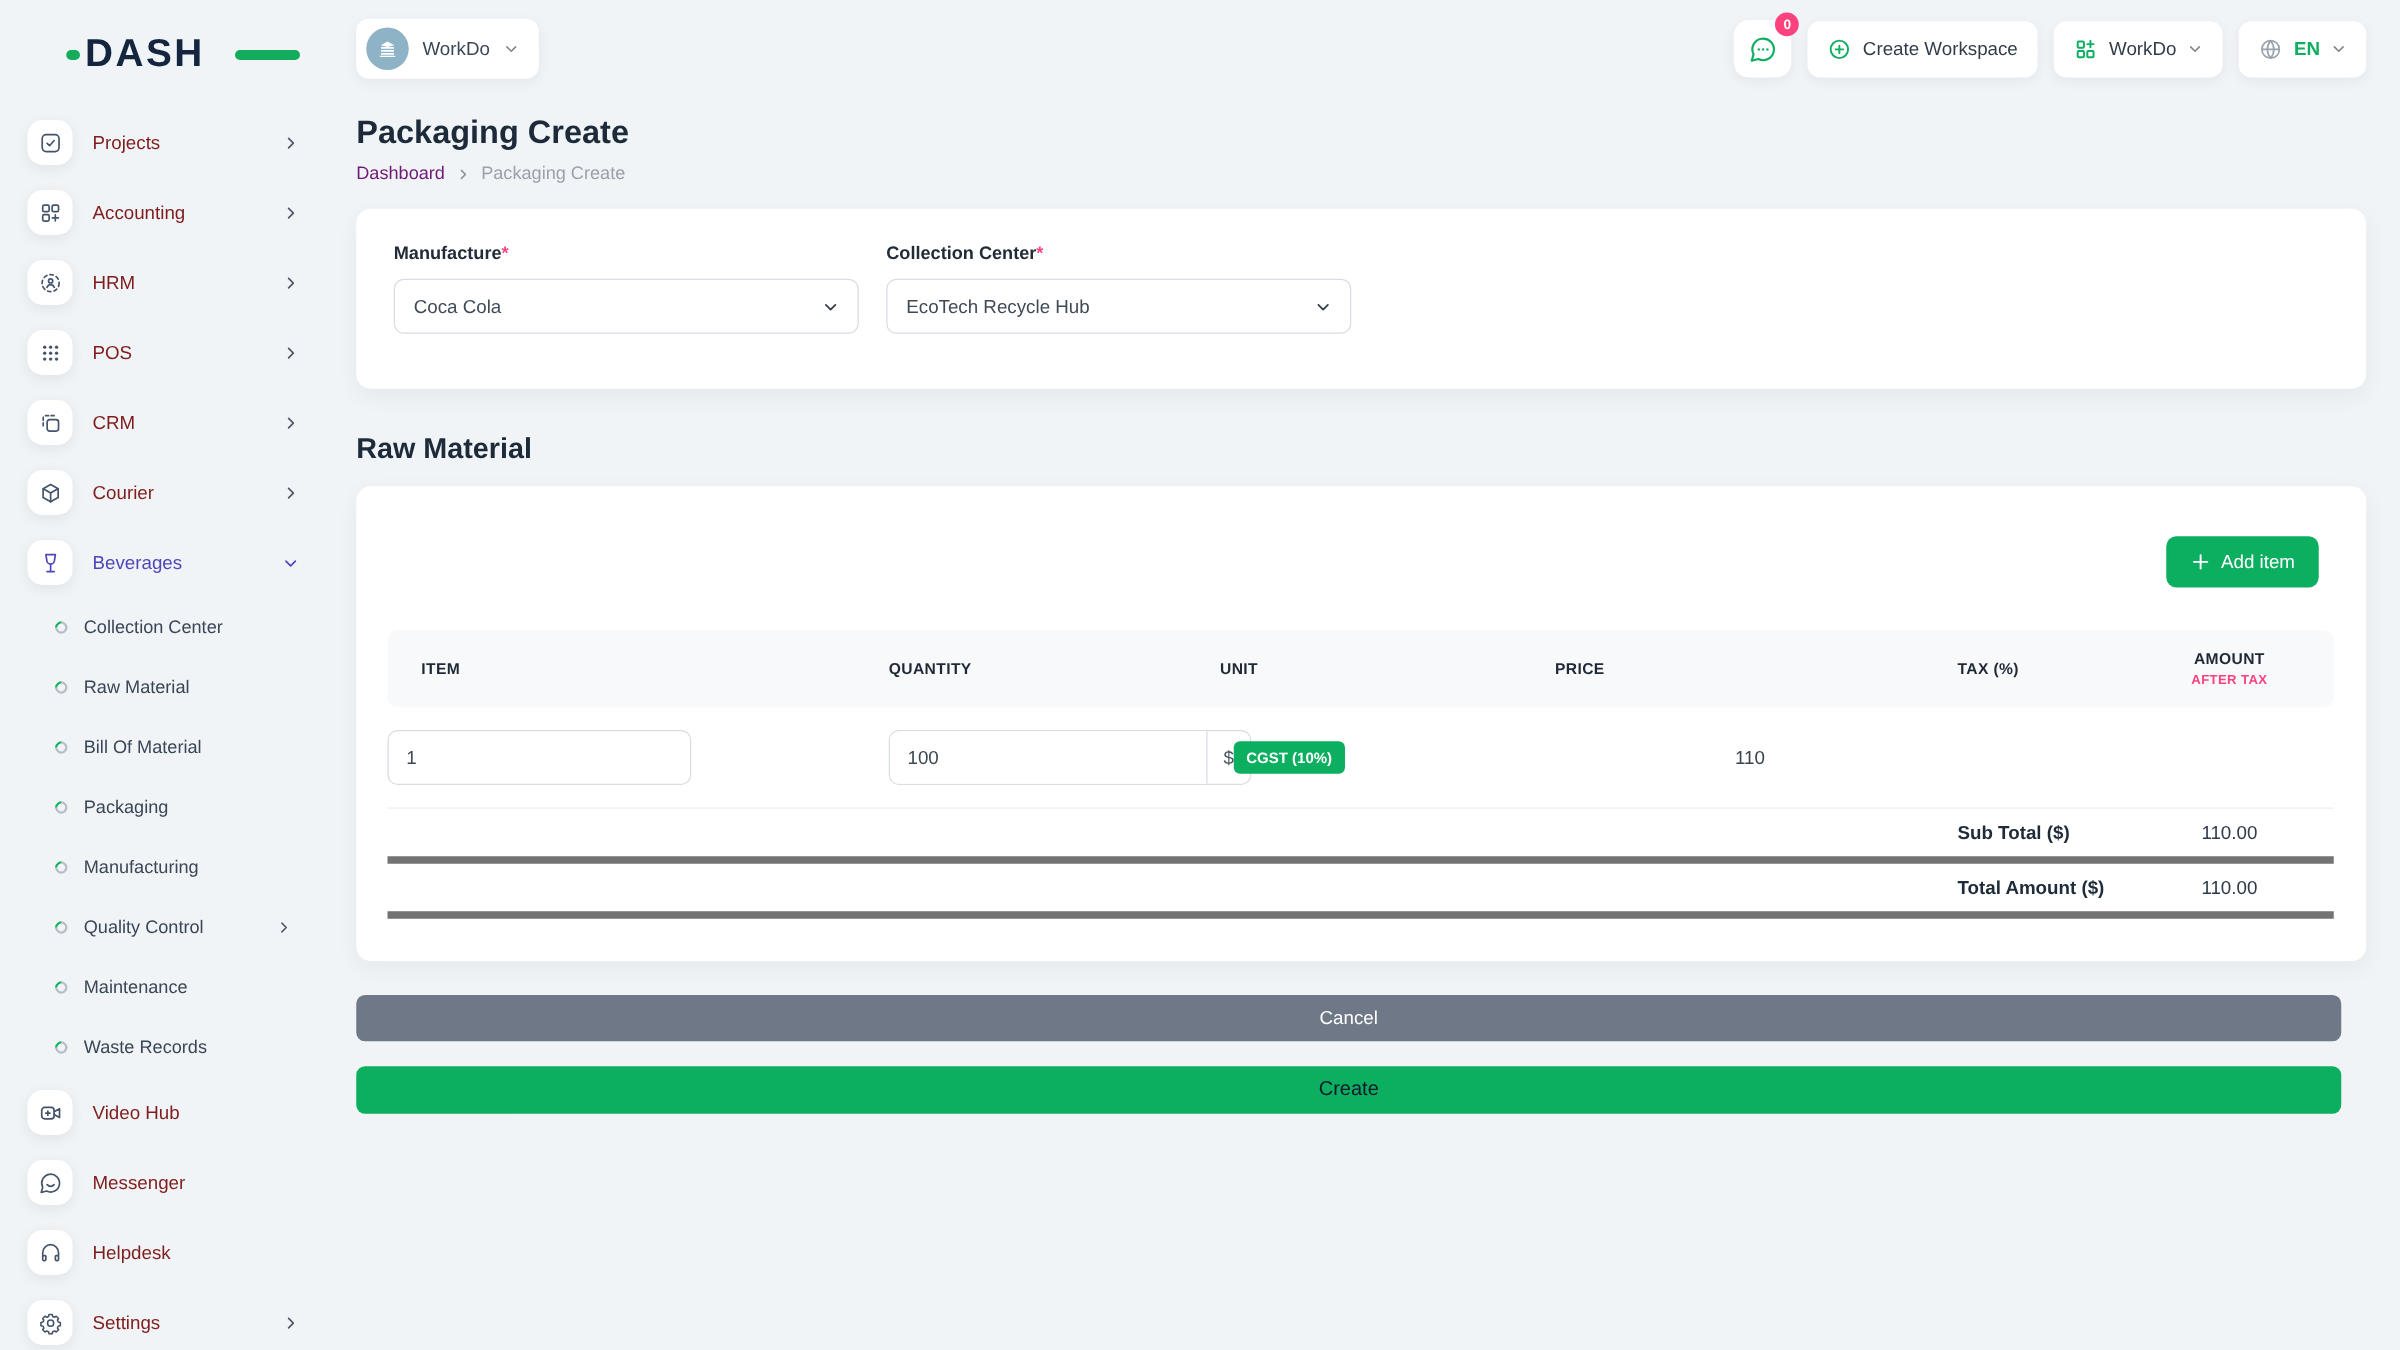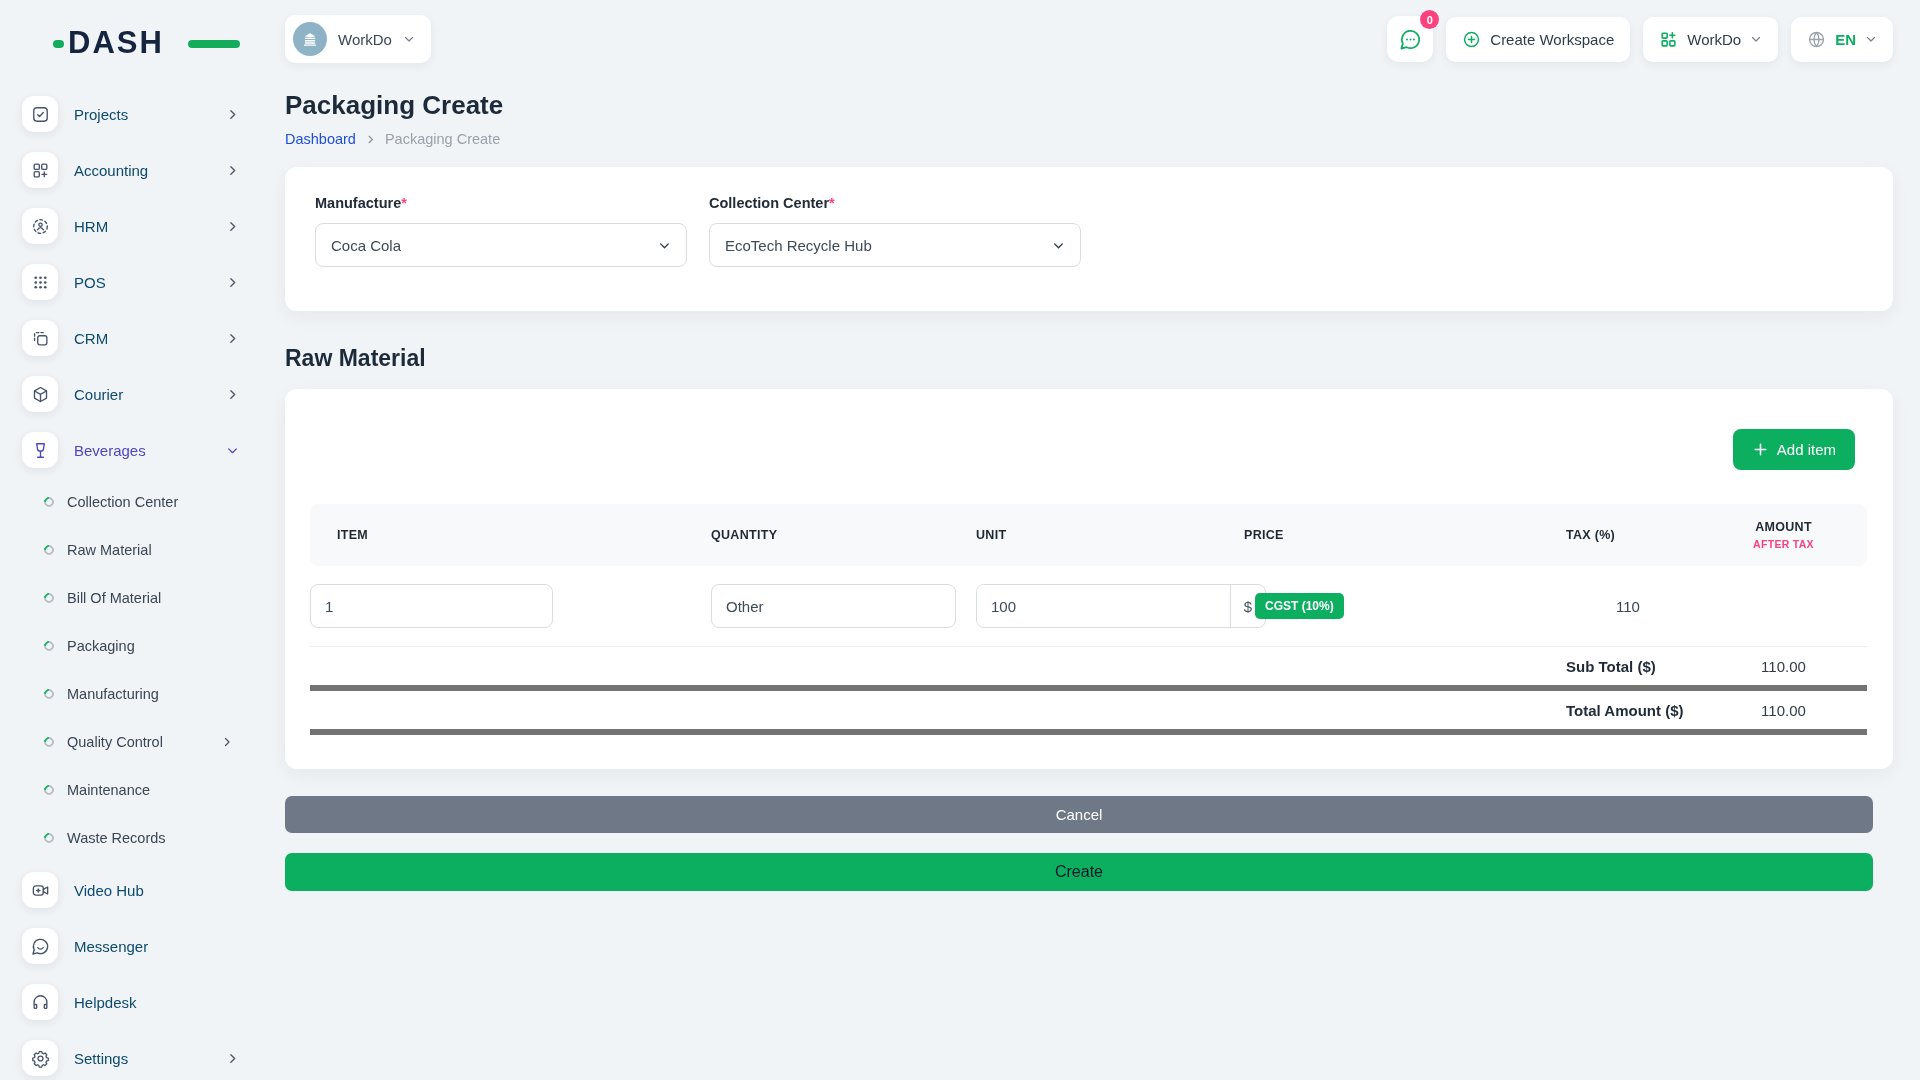--- a/index.html
+++ b/index.html
@@ -12,21 +12,21 @@
   .sidebar { width:265px; flex:0 0 265px; padding:22px 0 0 22px; position:relative; }
   .logo { position:relative; margin:4px 0 26px 46px; width:150px; height:34px; }
   .logo-text { font-size:31px; font-weight:800; letter-spacing:2px; color:#15253f; line-height:34px; }
   .logo-dot { position:absolute; left:-15px; top:14px; width:11px; height:8px; border-radius:4px; background:#13ab5c; }
   .logo-bar { position:absolute; right:-22px; top:14px; width:52px; height:8px; border-radius:4px; background:#13ab5c; }
 
   .nav-item { display:flex; align-items:center; height:56px; padding-right:26px; cursor:pointer; }
   .nav-ico { width:36px; height:36px; border-radius:12px; background:#fff; box-shadow:0 3px 10px rgba(30,41,59,.08);
              display:flex; align-items:center; justify-content:center; color:#45546b; flex:0 0 36px; }
   .nav-ico svg { width:19px; height:19px; }
-  .nav-label { margin-left:16px; font-size:15px; font-weight:500; color:#0c4a6e; flex:1; }
+  .nav-label { margin-left:16px; font-size:15px; font-weight:500; color:#7f1d1d; flex:1; }
   .nav-chev { color:#4b5563; display:flex; }
   .nav-chev svg { width:13px; height:13px; }
   .nav-item.active .nav-ico, .nav-item.active .nav-label { color:#4f46ba; }
   .nav-item.active .nav-chev { color:#4f46ba; }
 
   .sub-item { display:flex; align-items:center; height:48px; padding-left:22px; padding-right:32px; cursor:pointer; }
   .bullet { width:10px; height:10px; border-radius:50%; border:2px solid #b7bfc8; border-left-color:#19b563; transform:rotate(45deg); flex:0 0 10px; }
   .sub-label { margin-left:13px; font-size:14.5px; color:#3a4656; flex:1; }
   .sub-chev { color:#4b5563; display:flex; }
   .sub-chev svg { width:12px; height:12px; }
@@ -49,21 +49,21 @@
              color:#fff; font-size:11px; font-weight:700; display:flex; align-items:center; justify-content:center; padding:0 5px; }
   .pill-btn { display:flex; align-items:center; gap:9px; background:#fff; border:none; border-radius:10px; padding:13px 16px;
               font-size:15px; font-weight:500; color:#303c49; cursor:pointer; box-shadow:0 3px 10px rgba(30,41,59,.06);
               font-family:"Liberation Sans", sans-serif; }
   .pill-btn svg.green { width:19px; height:19px; color:#0caf60; }
   .pill-btn svg.gray { width:19px; height:19px; color:#9aa3ad; }
   .lang-label { color:#0caf60; font-weight:600; }
 
   .page-title { font-size:26px; font-weight:700; color:#1c2a3a; margin-top:24px; }
   .breadcrumb { display:flex; align-items:center; gap:9px; margin-top:10px; font-size:14.5px; }
-  .bc-home { color:#1d4ed8; cursor:pointer; }
+  .bc-home { color:#701a75; cursor:pointer; }
   .bc-sep { color:#8b939d; display:flex; } .bc-sep svg { width:11px; height:11px; }
   .bc-current { color:#9aa1ab; }
 
   .card { background:#fff; border-radius:12px; box-shadow:0 6px 18px rgba(25,39,60,.05); }
   .card-form { margin-top:20px; padding:28px 30px 44px; display:flex; gap:22px; }
   .field { width:372px; }
   .field-label { font-size:14.5px; font-weight:700; color:#222c38; }
   .req { color:#f9427e; }
   .select { margin-top:12px; height:44px; border:1px solid #d8dde2; border-radius:8px; display:flex; align-items:center;
             justify-content:space-between; padding:0 15px; font-size:15px; color:#3f4a57; cursor:pointer; background:#fff; }
@@ -464,23 +464,20 @@
             <span>AMOUNT</span>
             <span class="after-tax">AFTER TAX</span>
           </div>
         </div>
 
         <div class="t-row t-data">
           <div>
             <input class="txt-input" type="text" value="1" style="">
           </div>
           <div>
-            <input class="txt-input unit-input" type="text" value="Other" style="">
-          </div>
-          <div>
             <div class="price-group">
               <input type="text" value="100" style="">
               <span class="price-addon">$</span>
             </div>
           </div>
           <div class="tax-cell">
             <span class="tax-badge">CGST (10%)</span>
           </div>
           <div class="amount-cell">110</div>
         </div>

